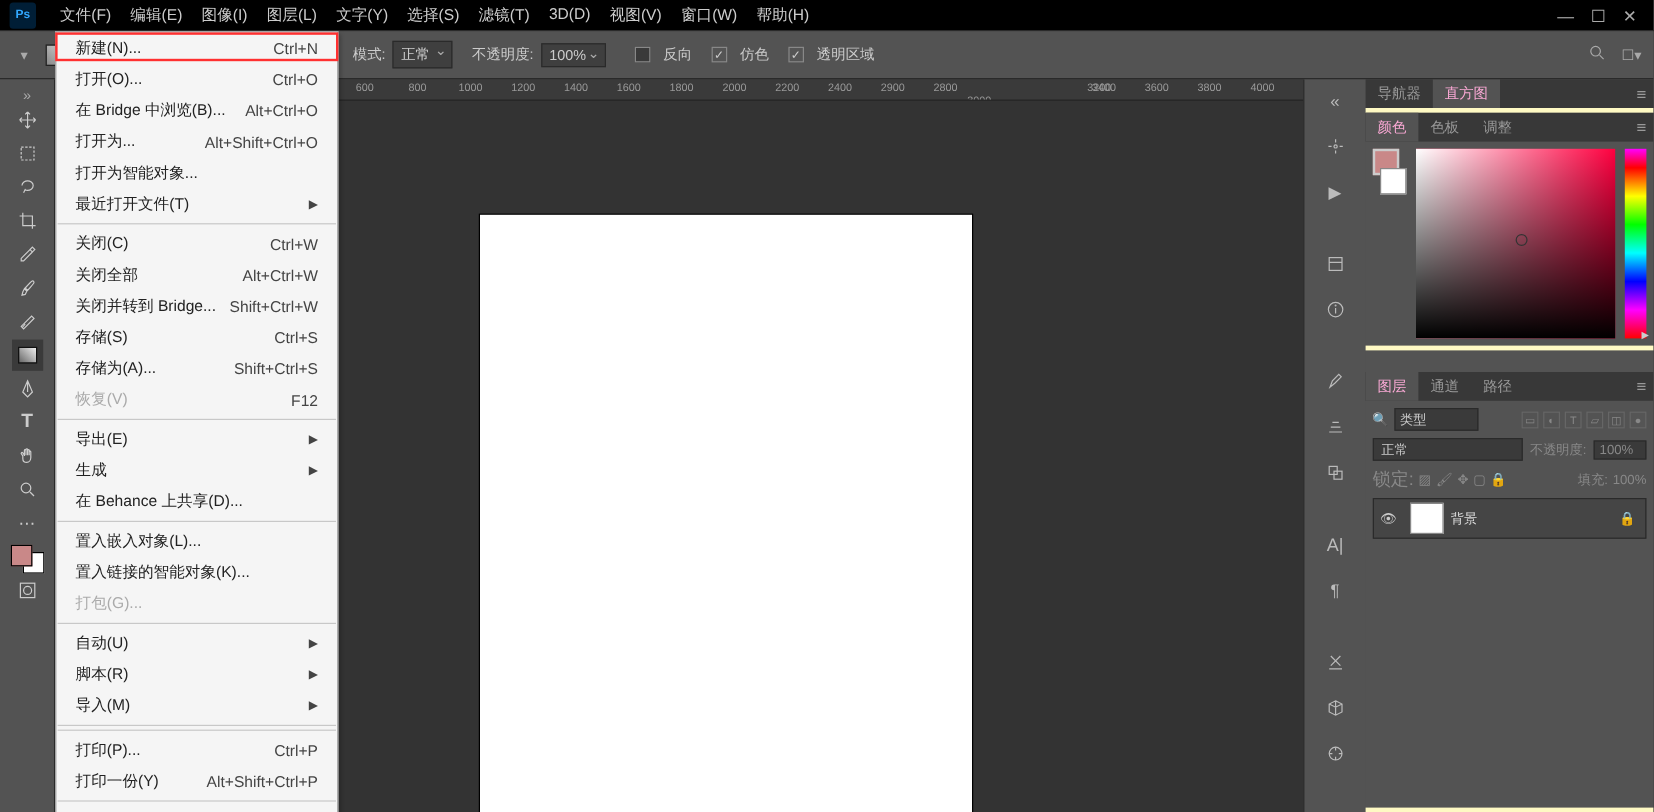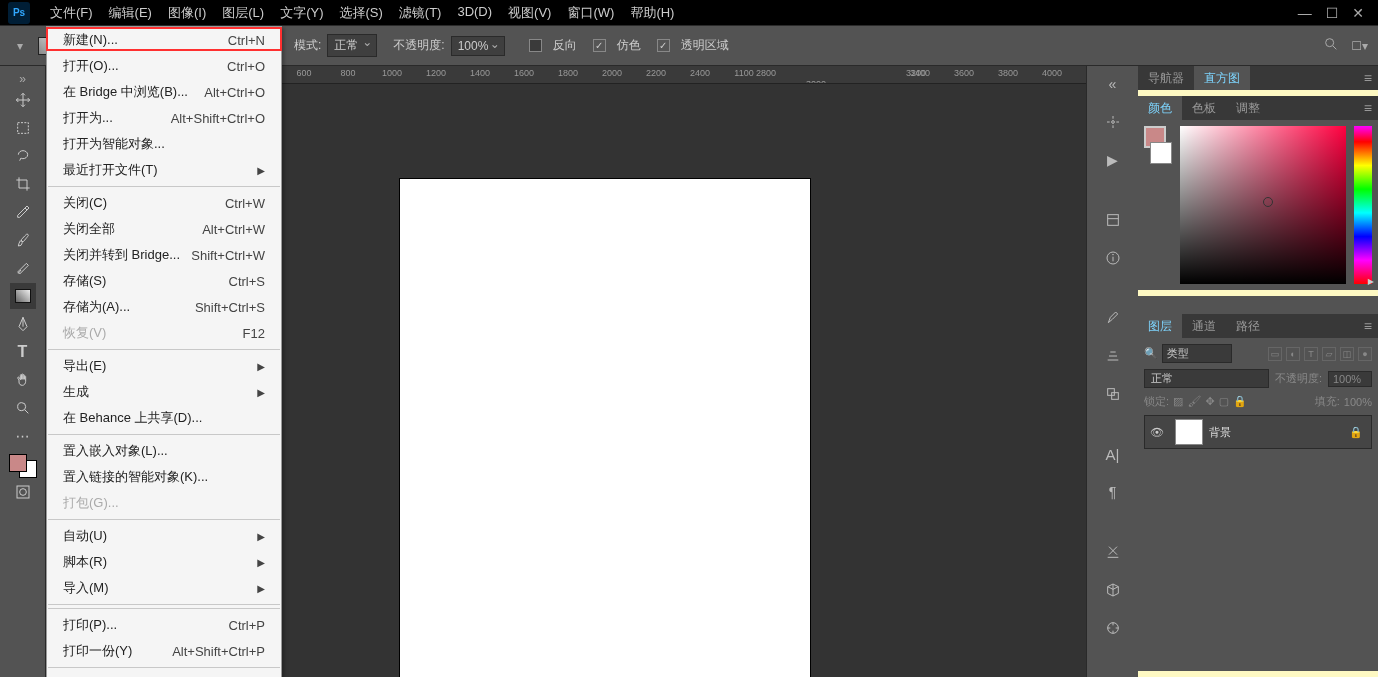--- a/index.html
+++ b/index.html
@@ -31,24 +31,24 @@
 .canvas-area{flex:1;background:#2b2b2b;position:relative;overflow:hidden}
 .ruler-h{position:absolute;left:24px;right:0;top:0;height:18px;background:#3a3a3a;border-bottom:1px solid #222;display:flex;color:#999;font-size:9px;overflow:hidden}
 .ruler-h span{position:absolute;top:2px;transform:translateX(-50%)}
 .canvas-bg{position:absolute;left:24px;top:18px;right:0;bottom:0;background:#333;overflow:hidden}
 .canvas{position:absolute;left:330px;top:95px;width:410px;height:580px;background:#fff;box-shadow:0 0 0 1px #000}
 
 .rightdock{width:52px;background:#535353;border-left:1px solid #2a2a2a;display:flex;flex-direction:column;align-items:center;padding-top:6px;gap:14px}
 .rightdock .ri{width:24px;height:24px;color:#bbb;display:flex;align-items:center;justify-content:center;cursor:pointer;font-size:14px}
 
 .panels{width:240px;background:#535353;display:flex;flex-direction:column}
-.panel{border-bottom:6px solid #fef9c3}
+.panel{border-bottom:4px solid #fef9c3}
 .tabrow{display:flex;height:24px;background:#383838;align-items:center;position:relative}
 .tab{padding:0 10px;color:#999;font-size:12px;cursor:pointer;height:100%;display:flex;align-items:center}
-.tab.active{background:#535353;color:#7dd3fc}
+.tab.active{background:#535353;color:#f9a8d4}
 .tab-menu{position:absolute;right:6px;color:#999;font-size:14px}
 .panel-body{padding:6px}
 
 .color-body{display:flex;gap:8px;height:170px}
 .col-sw{display:flex;flex-direction:column;gap:4px}
 .col-fg{width:22px;height:22px;border:2px solid #ccc;background:#c98888}
 .col-bg{width:22px;height:22px;border:1px solid #888;background:#fff;margin-left:6px;margin-top:-10px}
 .color-field{flex:1;background:linear-gradient(to bottom,rgba(0,0,0,0),#000),linear-gradient(to right,#fff,rgba(255,255,255,0));background-color:#ff0040;position:relative}
 .color-field .cursor{position:absolute;left:50%;top:45%;width:10px;height:10px;border:1px solid #333;border-radius:50%}
 .color-hue{width:18px;background:linear-gradient(to bottom,#f0f,#f00 10%,#ff0 25%,#0f0 40%,#0ff 55%,#00f 70%,#f0f 85%,#f00);position:relative}
@@ -56,21 +56,21 @@
 
 .layers-body{font-size:11px}
 .layers-row1{display:flex;align-items:center;gap:4px;margin-bottom:6px}
 .layers-row1 .srch{background:#3a3a3a;border:1px solid #2a2a2a;padding:1px 4px;color:#ccc;flex:0 0 70px}
 .filter-ico{width:14px;height:14px;border:1px solid #666;display:flex;align-items:center;justify-content:center;font-size:9px;color:#888}
 .layers-row2{display:flex;align-items:center;gap:6px;margin-bottom:6px}
 .layers-row2 .sel2{background:#3a3a3a;border:1px solid #2a2a2a;padding:1px 6px;color:#ccc;flex:1}
 .layers-row2 .op-lbl{color:#888}
 .layers-row2 .op-val{background:#3a3a3a;border:1px solid #2a2a2a;padding:1px 4px;color:#888;width:44px}
 .layers-row3{display:flex;align-items:center;gap:4px;color:#888;margin-bottom:6px}
-.layers-row3 .lk{font-size:11px}
+.layers-row3 .lk{font-size:15px}
 .layer-item{display:flex;align-items:center;height:34px;background:#454545;border:1px solid #2a2a2a}
 .layer-eye{width:24px;text-align:center;color:#ccc}
 .layer-thumb{width:28px;height:26px;background:#fff;border:1px solid #888;margin:0 6px}
 .layer-name{flex:1;color:#ddd}
 .layer-lock{margin-right:8px;color:#aaa}
 
 
 .file-menu{position:absolute;left:46px;top:26px;width:236px;background:#f5f5f5;border:1px solid #9a9a9a;z-index:100;color:#222;font-size:13px;box-shadow:2px 2px 4px rgba(0,0,0,0.3)}
 .fm-row{display:flex;align-items:center;padding:4px 16px;cursor:pointer;position:relative}
 .fm-row .sc{margin-left:auto;color:#444}
@@ -215,22 +215,22 @@
         <span style="left: 234px;">600</span>
         <span style="left: 278px;">800</span>
         <span style="left: 322px;">1000</span>
         <span style="left: 366px;">1200</span>
         <span style="left: 410px;">1400</span>
         <span style="left: 454px;">1600</span>
         <span style="left: 498px;">1800</span>
         <span style="left: 542px;">2000</span>
         <span style="left: 586px;">2200</span>
         <span style="left: 630px;">2400</span>
-        <span style="left: 674px;">1100</span>
-        <span style="left: 696px;">2800</span>
+        <span style="left: 674px;">2900</span>
+        <span style="left: 718px;">2800</span>
         <span style="left: 746px; margin-top: 11px;">3000</span>
         <span style="left: 846px;">3200</span>
         <span style="left: 850px;">3400</span>
         <span style="left: 894px;">3600</span>
         <span style="left: 938px;">3800</span>
         <span style="left: 982px;">4000</span>
       </div>
     <div class="canvas-bg">
       <div class="canvas"></div>
     </div>

